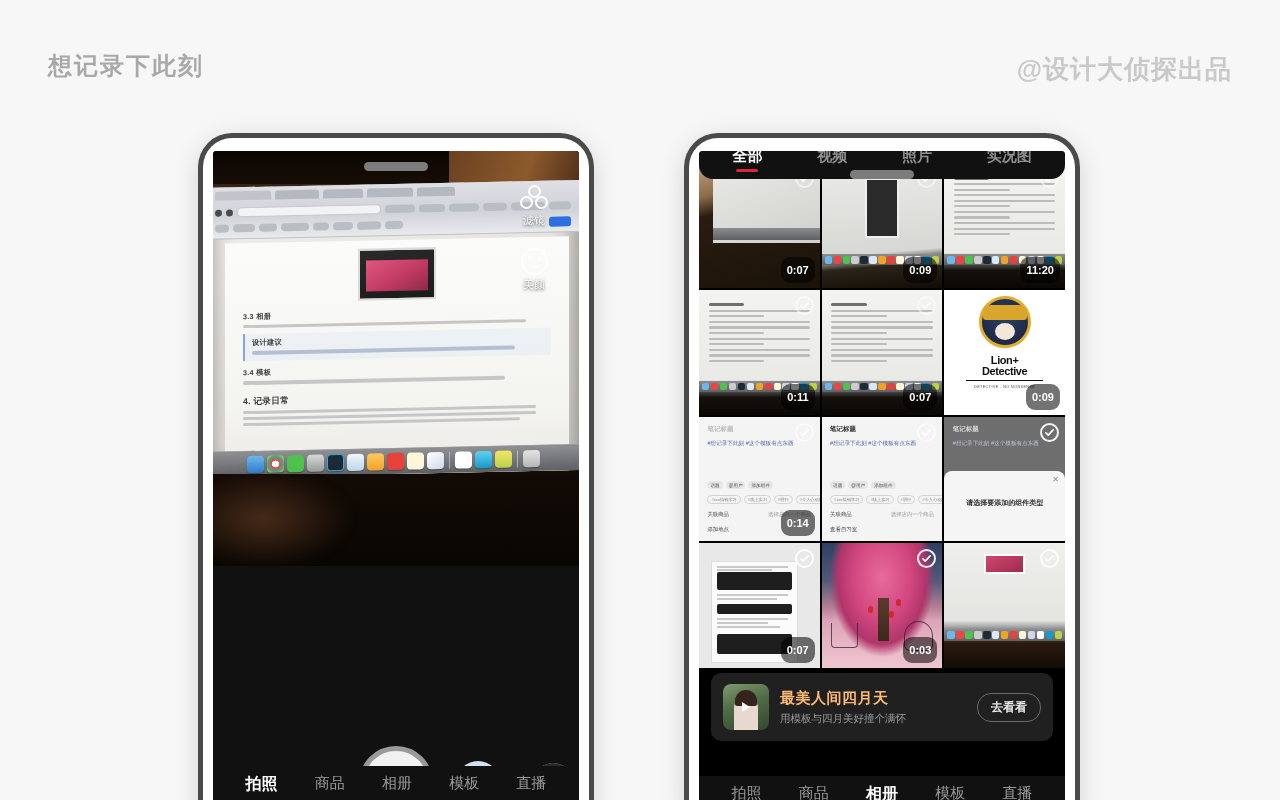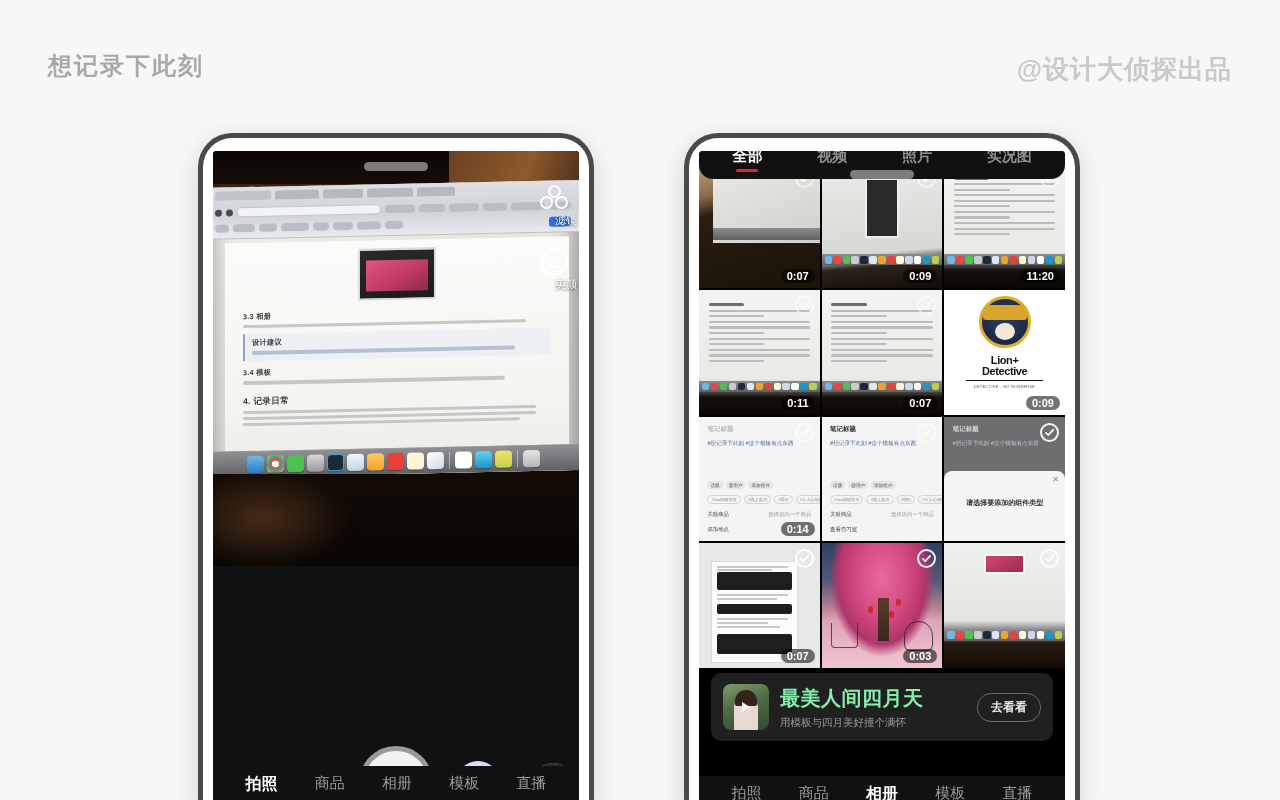--- a/index.html
+++ b/index.html
@@ -129,21 +129,21 @@
   .top-warm {
     position:absolute; right:0; top:0; width:130px; height:33px;
     background:linear-gradient(110deg,#6b4120,#8c5a2c 60%,#50301a);
   }
   .notch-pill {
     position:absolute; left:50%; top:11px; transform:translateX(-50%);
     width:64px; height:9px; border-radius:5px; background:#7c7c7c; z-index:6;
   }
 
   
-  .cam-ctrl { position:absolute; right:2px; z-index:7; text-align:right; width:46px; color:#fff; }
+  .cam-ctrl { position:absolute; right:22px; z-index:7; text-align:center; width:46px; color:#fff; }
   .cam-ctrl.filter { top:34px; }
   .cam-ctrl.beauty { top:97px; }
   .cam-ctrl .lbl { font-size:11px; margin-top:2px; text-shadow:0 1px 3px rgba(0,0,0,.7); }
   .ic-filter { width:28px; height:26px; margin:0 auto; position:relative; }
   .ic-filter i {
     position:absolute; width:13px; height:13px; border:2px solid #fff; border-radius:50%;
   }
   .ic-filter i:nth-child(1){ left:7.5px; top:0; }
   .ic-filter i:nth-child(2){ left:0;    top:11px; }
   .ic-filter i:nth-child(3){ left:15px; top:11px; }
@@ -246,21 +246,21 @@
     position:absolute; right:6px; top:6px; width:19px; height:19px;
     border-radius:50%; border:2px solid rgba(255,255,255,.92);
     box-sizing:border-box; z-index:4;
     display:flex; align-items:center; justify-content:center;
   }
   .check.dim { border-color:rgba(255,255,255,.55); }
   .check svg { width:11px; height:11px; display:block; }
   .dur {
     position:absolute; right:5px; bottom:5px; z-index:4;
     background:rgba(0,0,0,.55); color:#fff; font-size:11px; font-weight:bold;
-    padding:1px 6px; border-radius:9px;
+    padding:7px 6px; border-radius:9px;
   }
 
   
   .th { position:absolute; inset:0; }
   .th-laptop {
     background:linear-gradient(165deg,#c2a17e 0%,#8d6c4c 22%,#2a1c10 35%,#1a1208 100%);
   }
   .th-laptop:before {
     content:""; position:absolute; left:12%; top:4%; right:-4%; height:60%;
     background:linear-gradient(160deg,#e9e9e6,#cfcfcb);
@@ -402,21 +402,21 @@
   }
   .banner .thumb .hair {
     position:absolute; left:12px; top:6px; width:22px; height:16px; background:#35241c; border-radius:11px 11px 2px 2px;
   }
   .banner .thumb .play {
     position:absolute; left:50%; top:50%; transform:translate(-50%,-50%);
     width:0; height:0; border-left:8px solid rgba(255,255,255,.92);
     border-top:5px solid transparent; border-bottom:5px solid transparent;
   }
   .banner .txt { flex:1; margin-left:11px; }
-  .banner .bt { color:#86efac; font-size:20px; font-weight:bold; letter-spacing:.5px; }
+  .banner .bt { color:#fdba74; font-size:15px; font-weight:bold; letter-spacing:.5px; }
   .banner .bs { color:#9b9b9b; font-size:10.5px; margin-top:4px; }
   .banner .go {
     flex:none; color:#eaeaea; font-size:12px; font-weight:bold;
     border:1px solid #6a6a6a; border-radius:14px; padding:5px 13px;
   }
 </style>
 </head>
 <body>
 
 <div class="page-header">

